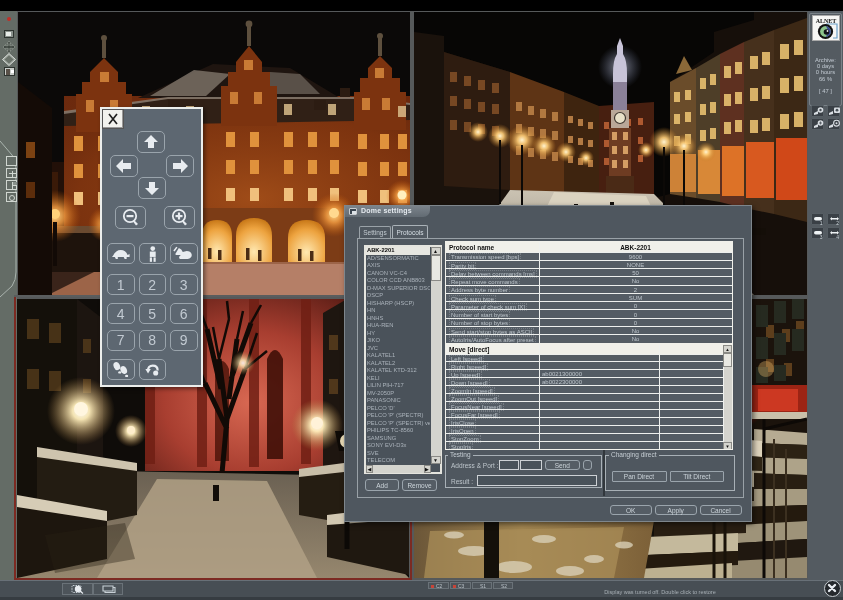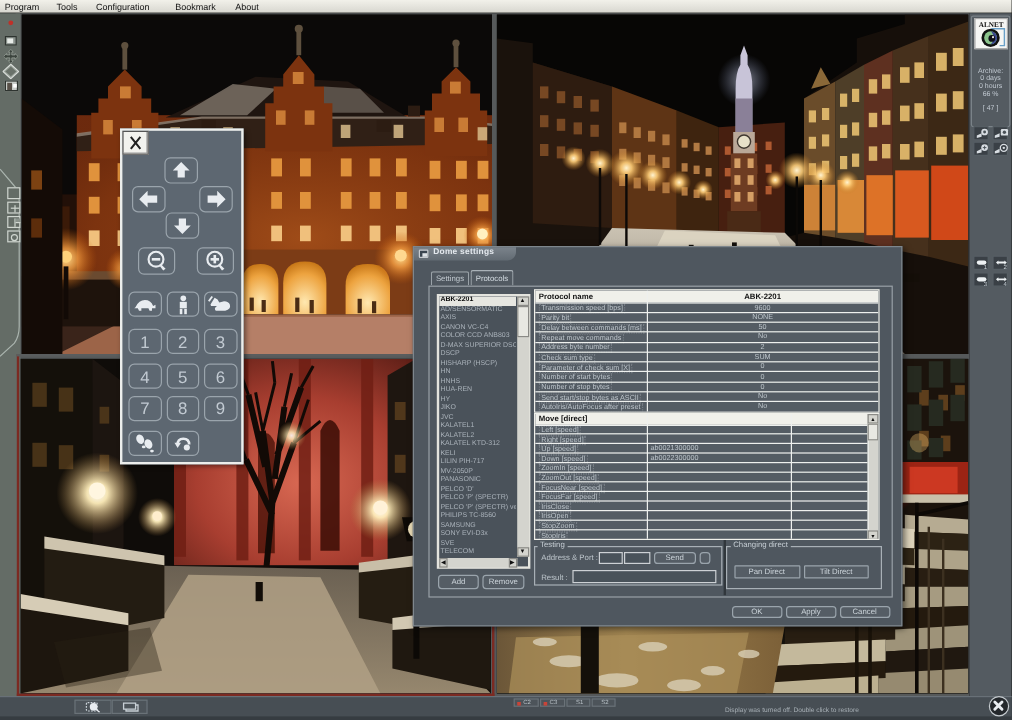--- a/index.html
+++ b/index.html
@@ -30,27 +30,20 @@
 #dlg { left:344px; top:205px; width:408px; height:317px; background:#4f575f; border:1px solid #7e868c; box-shadow:2px 2px 5px rgba(0,0,0,0.5); z-index:10; }
 .grp { position:absolute; border:1px solid #a8b0b6; }
 .grplabel { position:absolute; background:#4f575f; padding:0 2px; font-size:6.5px; color:#c6ced4; }
 .dbtn { position:absolute; border:1px solid #9aa4ac; border-radius:3px; background:#555d65; color:#ccd4da; font-size:6.5px; text-align:center; }
 .tbl-label { color:#bdc5cb; font-size:6.5px; }
 </style>
 </head>
 <body>
 <div id="root">
 
-<div id="menubar" class="abs">
-<span style="left:4px">Program</span>
-<span style="left:47px">Tools</span>
-<span style="left:80px">Configuration</span>
-<span style="left:146px">Bookmark</span>
-<span style="left:196px">About</span>
-</div>
 
 <div id="videoarea" class="abs"></div>
 
 <div id="phTL" class="ph" style="left:18px;top:12px;width:392px;height:283px;">
 <svg width="392" height="283" viewBox="0 0 392 283">
  <rect width="392" height="283" fill="#0b0908"></rect>
  <defs>
   <radialGradient id="fglow" cx="0.55" cy="0.6" r="0.85">
    <stop offset="0" stop-color="#a8521a" stop-opacity="0.85"></stop>
    <stop offset="0.6" stop-color="#8a3c10" stop-opacity="0.5"></stop>

